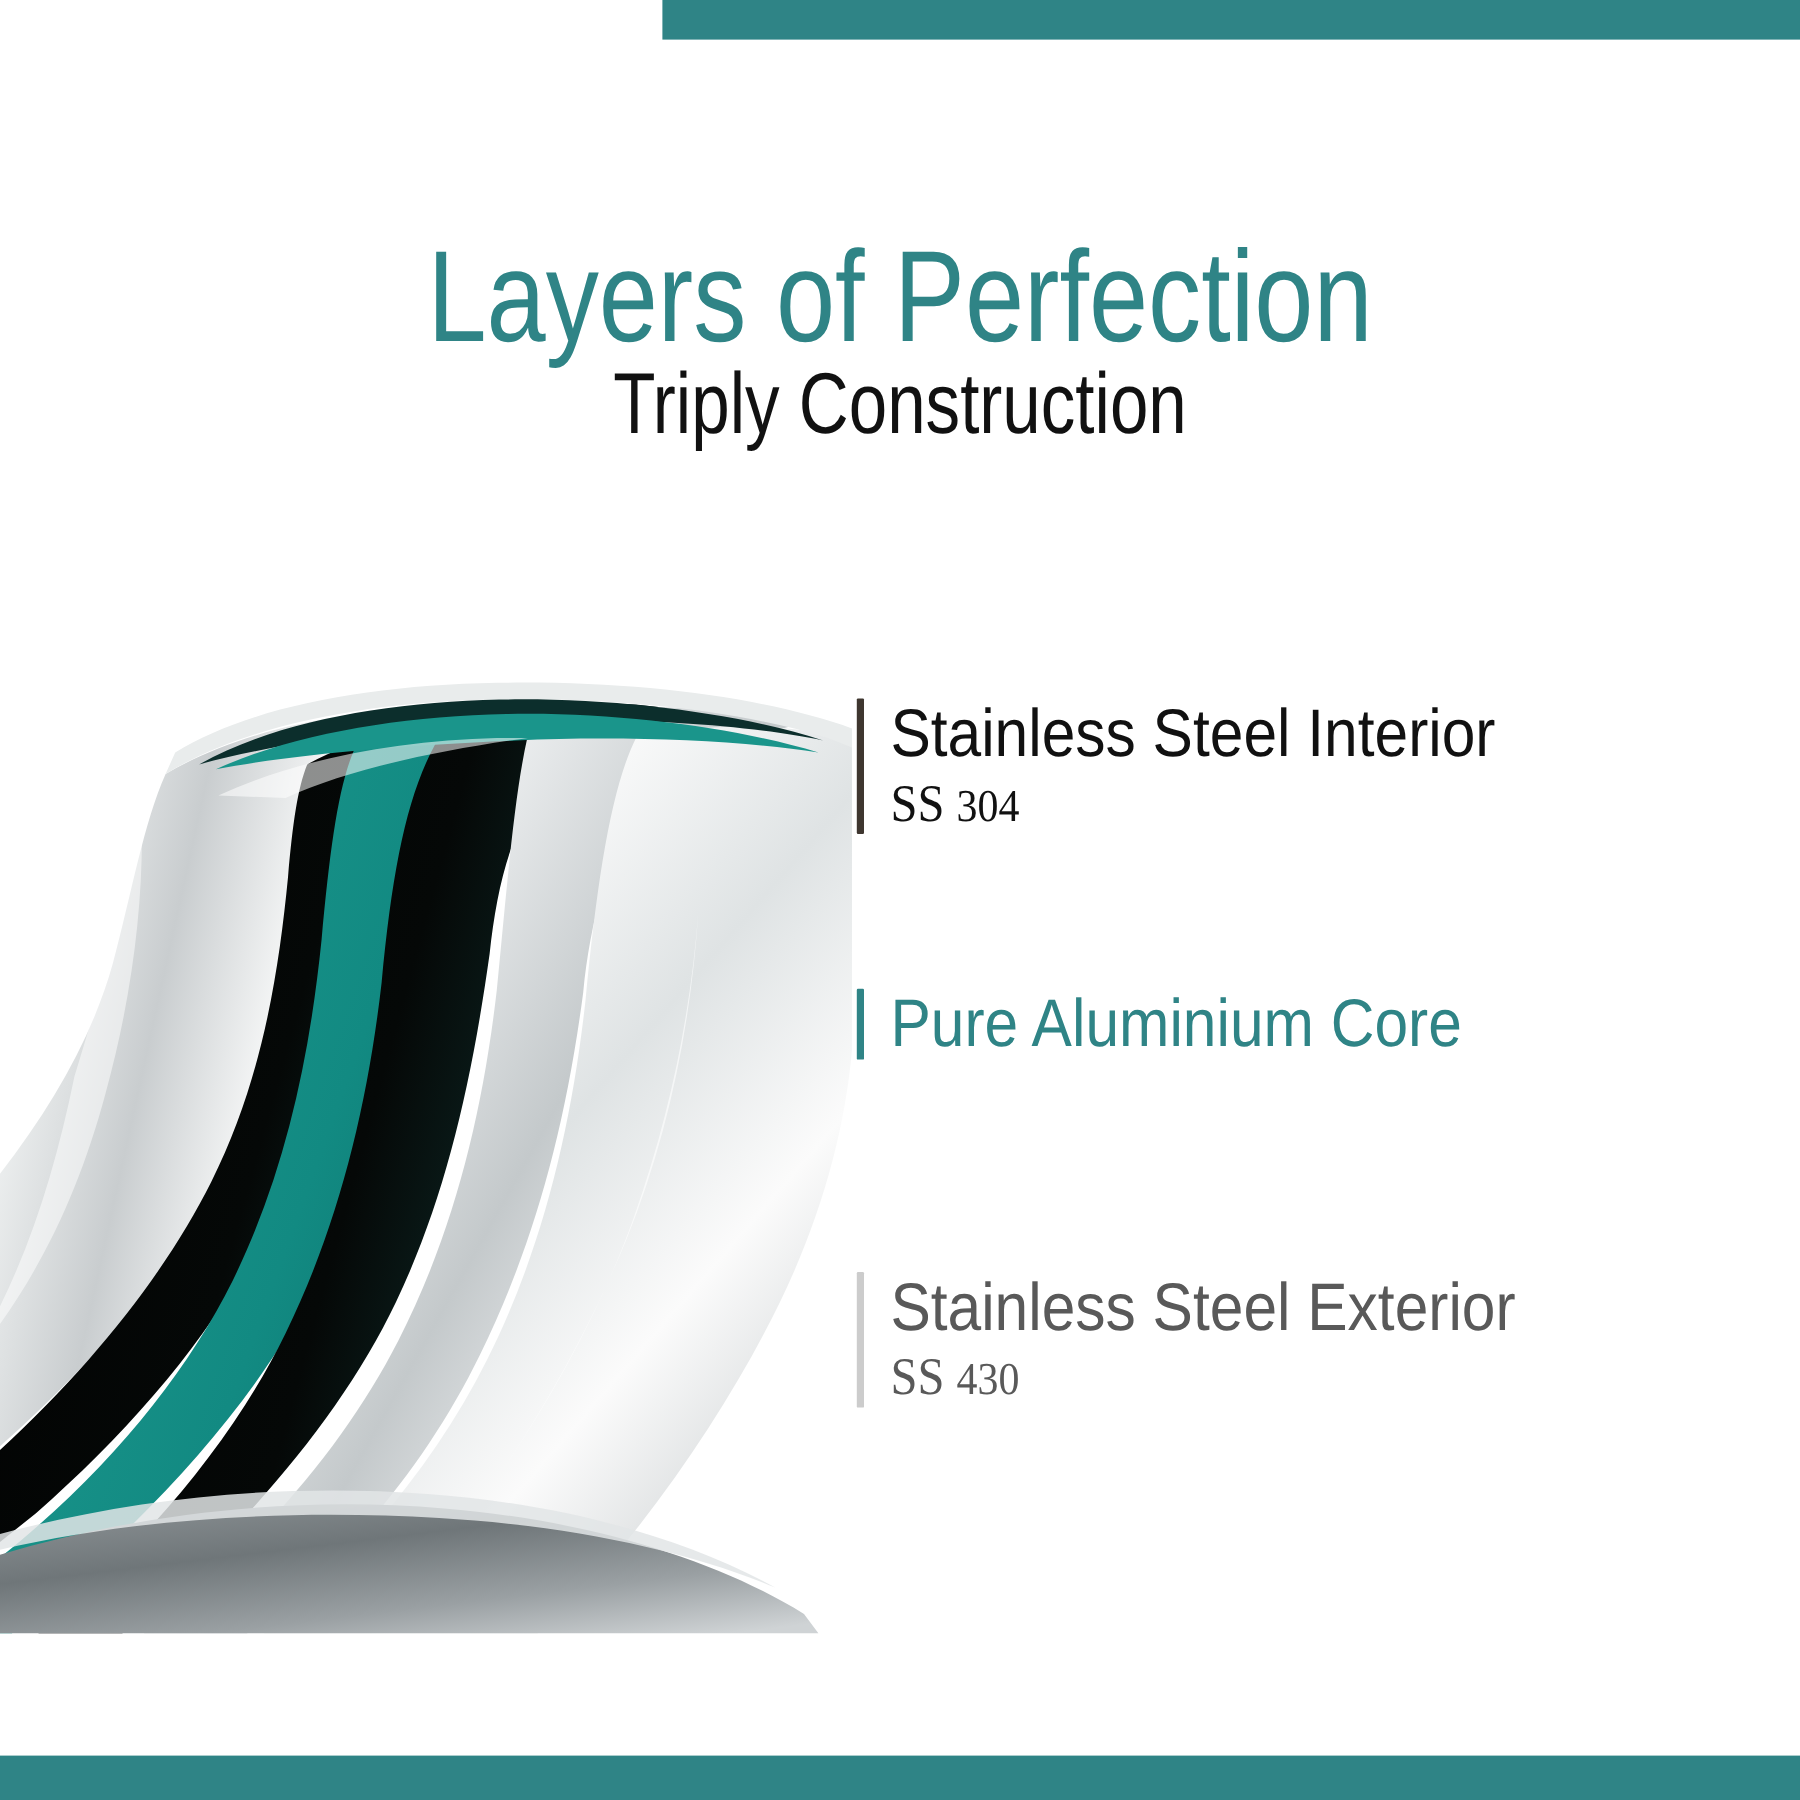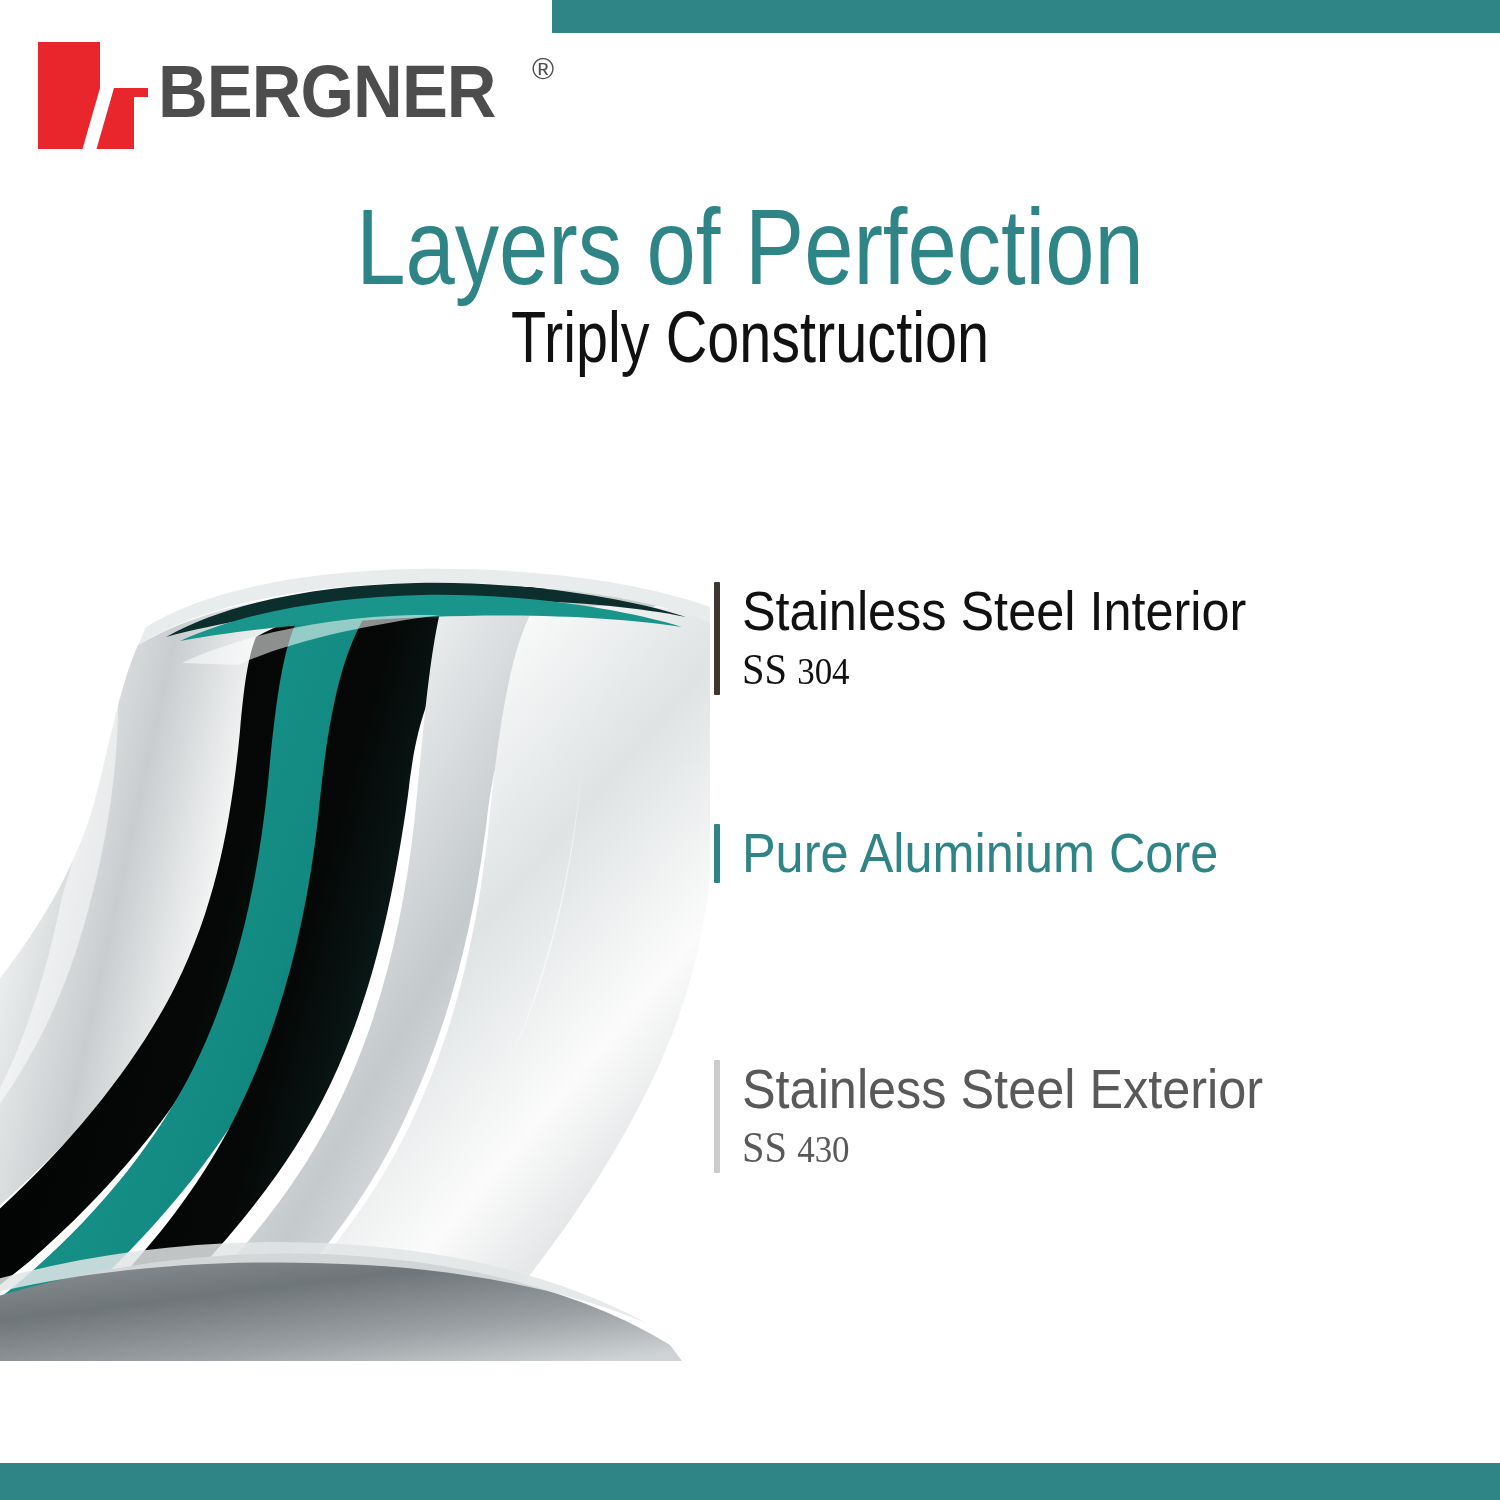--- a/index.html
+++ b/index.html
@@ -202,29 +202,20 @@
     max-width: 560px;
   }
 </style>
 </head>
 <body>
 
 <div id="poster">
 
   <div class="top-bar"></div>
 
-  <div class="logo">
-    <div class="logo-mark">
-      <div class="logo-mark-notch-a"></div>
-      <div class="logo-mark-notch-b"></div>
-      <div class="logo-mark-notch-c"></div>
-    </div>
-    <div class="logo-word">BERGNER</div>
-    <div class="logo-reg">®</div>
-  </div>
 
   <div class="headline">Layers of Perfection</div>
   <div class="subhead">Triply Construction</div>
 
   <div class="product">
     <svg width="740" height="820" viewBox="0 0 740 820" xmlns="http://www.w3.org/2000/svg">
       <defs>
         <linearGradient id="steelOuter" x1="0" y1="0" x2="1" y2="0.3">
           <stop offset="0%" stop-color="#ffffff"></stop>
           <stop offset="18%" stop-color="#f2f4f4"></stop>

